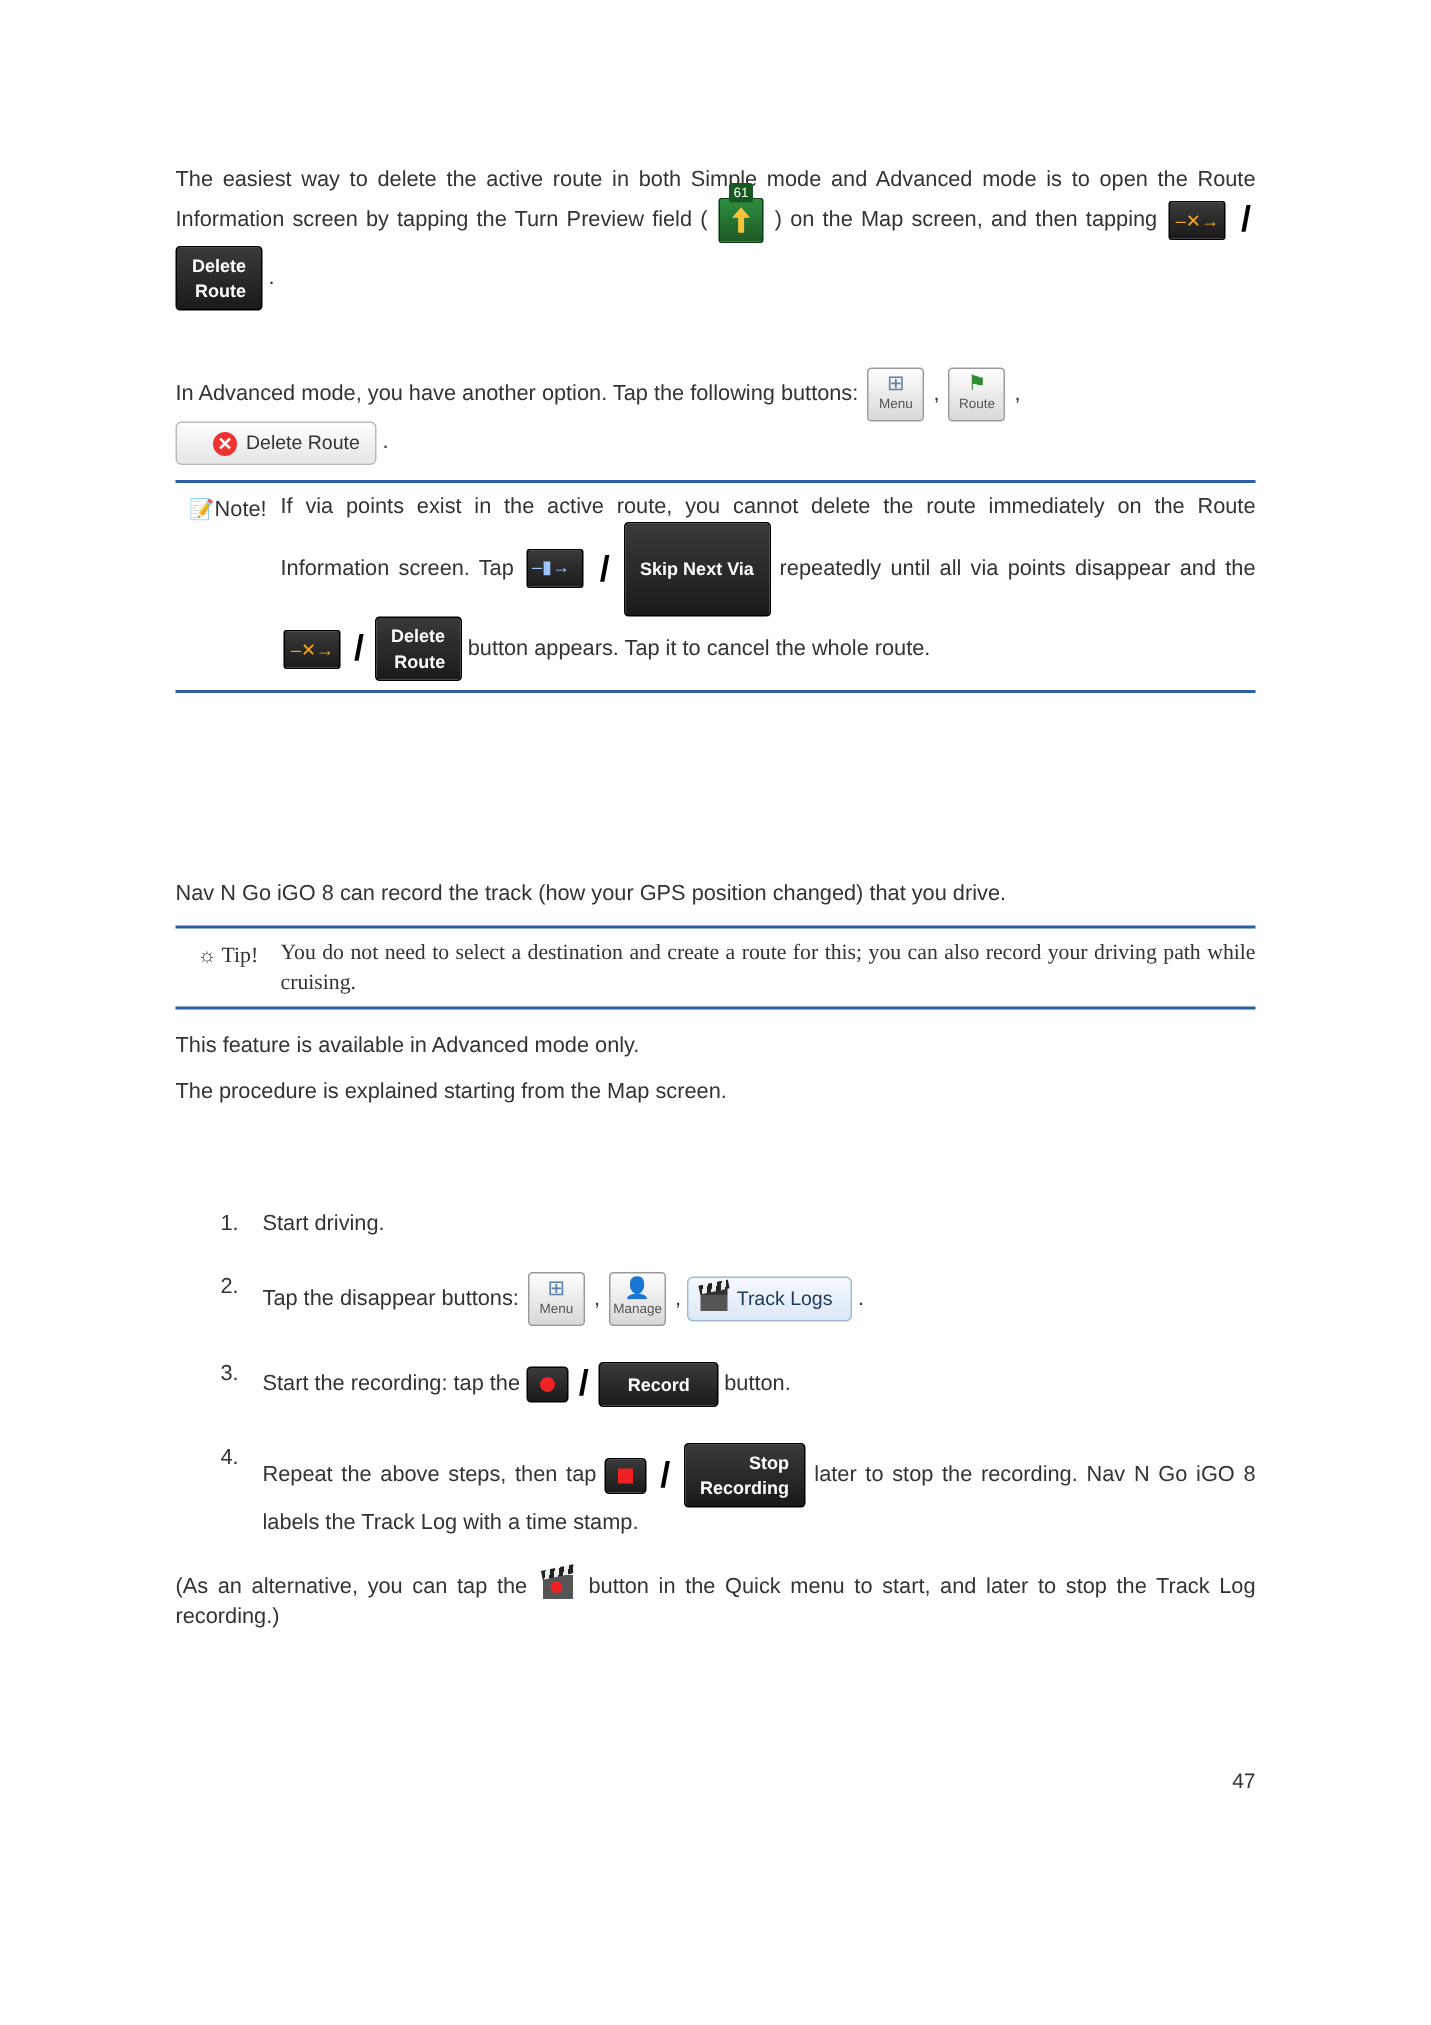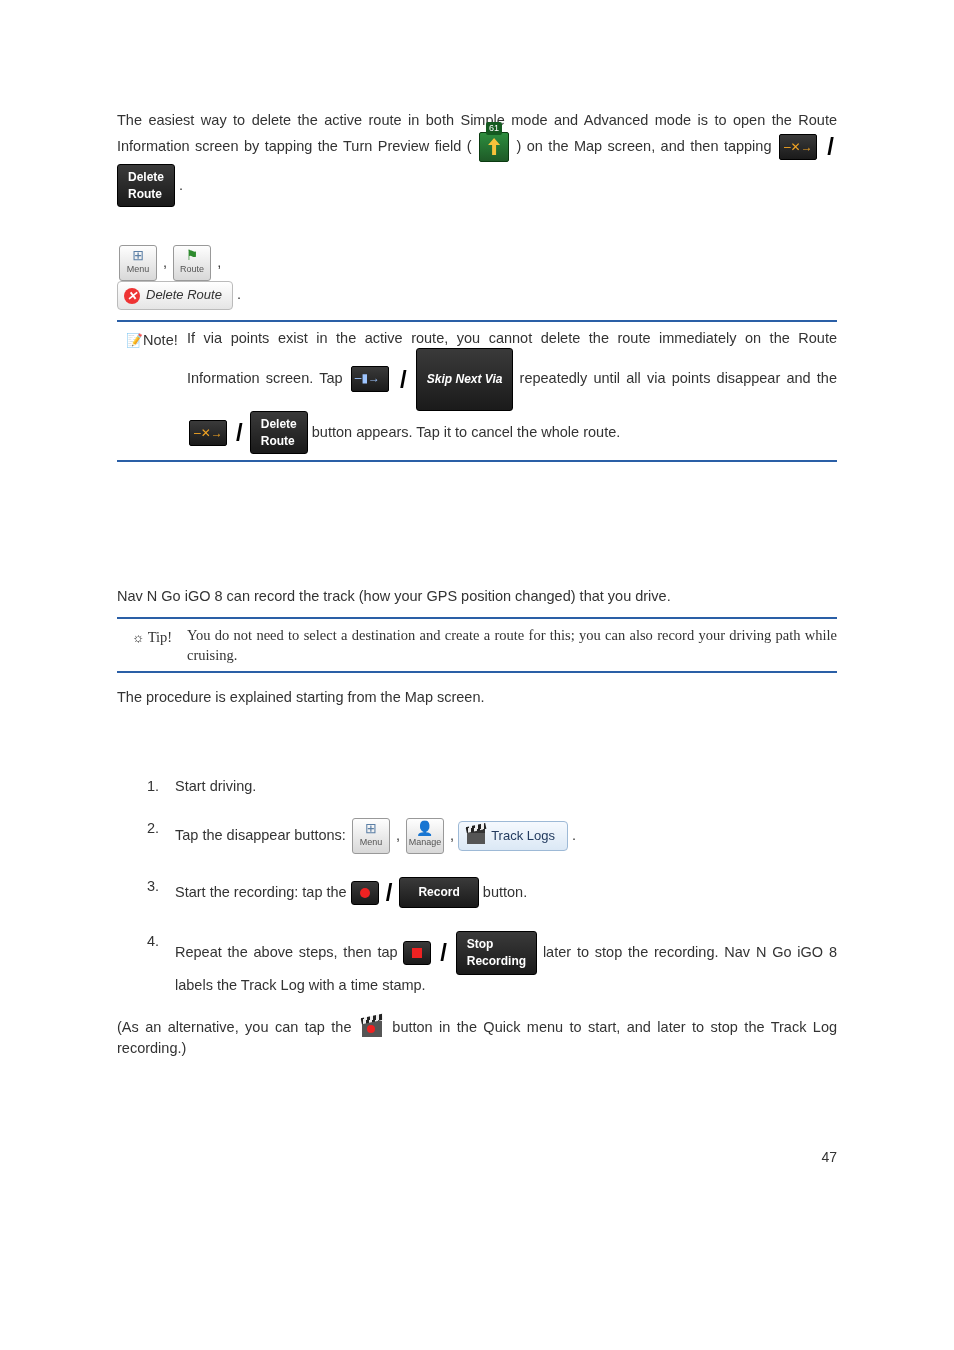--- a/index.html
+++ b/index.html
@@ -51,21 +51,21 @@
     border: 1px solid #000; border-radius: 2px;
     position: relative;
   }
   .ig-x-arrow::before { content:"–✕→"; color:#f5a623; font-size:12px; position:absolute; left:4px; top:4px; }
 
   .btn-chip {
     display:inline-block; vertical-align:middle;
     background: linear-gradient(#3a3a3a,#1a1a1a);
     color:#fff; font-weight:bold; font-size:12px;
     padding: 4px 10px; border-radius:3px; border:1px solid #000;
-    text-align:left;
+    text-align:right;
   }
   .slash { display:inline-block; font-size:24px; font-weight:bold; color:#000; margin:0 3px; vertical-align:middle; }
 
   .ig-skip {
     width: 36px; height: 24px;
     background: linear-gradient(#3a3a3a,#1a1a1a);
     border:1px solid #000; border-radius:2px; position:relative;
   }
   .ig-skip::before { content:"–▮→"; color:#9ec5ff; font-size:12px; position:absolute; left:3px; top:3px; }
 
@@ -79,22 +79,22 @@
   .ig-menu-btn .m-lbl { display:block; font-size:9px; line-height:10px; }
 
   .ig-route-btn .m-ico { color:#2e8b2e; }
 
   .ig-manage-btn .m-ico { color:#d68a2e; }
 
   .pill-delroute {
     display:inline-block; vertical-align:middle;
     background: linear-gradient(#fff,#e5e5e5);
     border:1px solid #bbb; border-radius:4px;
-    padding: 4px 10px 4px 6px;
-    font-size:13px; color:#333;font-style:italic;
+    padding: 4px 10px 4px 24px;
+    font-size:13px; color:#333;
   }
   .pill-delroute .x { display:inline-block; width:16px; height:16px; background:#e33; border-radius:50%; color:#fff; font-weight:bold; font-size:12px; text-align:center; line-height:16px; margin-right:6px; vertical-align:middle;}
 
   .pill-tracklogs {
     display:inline-block; vertical-align:middle;
     background: linear-gradient(#f5f9fe,#dbe8f5);
     border:1px solid #9db9d6; border-radius:4px;
     padding: 5px 12px 5px 8px;
     font-size:13px; color:#223a5e;
   }
@@ -180,20 +180,21 @@
     <span class="btn-chip">
       <span>Delete</span><br>
       <span>Route</span>
     </span>
     <span>.</span>
   </p>
 
   <div class="spacer-big"></div>
 
   <p class="justified">
+    <span>In Advanced mode, you have another option. Tap the following buttons: </span>
     <span class="inline-glyph ig-menu-btn">
       <span class="m-ico">⊞</span>
       <span class="m-lbl">Menu</span>
     </span>
     <span>, </span>
     <span class="inline-glyph ig-menu-btn ig-route-btn">
       <span class="m-ico">⚑</span>
       <span class="m-lbl">Route</span>
     </span>
     <span>, </span>
@@ -206,21 +207,21 @@
 
   <div class="note-box">
     <div class="box-row">
       <div class="box-label">
         <span class="label-ico">📝</span><span>Note!</span>
       </div>
       <div class="box-body">
         <span>If via points exist in the active route, you cannot delete the route immediately on the Route Information screen. Tap </span>
         <span class="inline-glyph ig-skip"></span>
         <span class="slash">/</span>
-        <span class="btn-chip" style="padding:22px 10px;font-style:italic;">Skip Next Via</span>
+        <span class="btn-chip" style="padding:22px 10px;">Skip Next Via</span>
         <span> repeatedly until all via points disappear and the </span>
         <span class="inline-glyph ig-x-arrow"></span>
         <span class="slash">/</span>
         <span class="btn-chip">
           <span>Delete</span><br>
           <span>Route</span>
         </span>
         <span> button appears. Tap it to cancel the whole route.</span>
       </div>
     </div>
@@ -232,20 +233,21 @@
 
   <div class="tip-box">
     <div class="box-row">
       <div class="box-label">
         <span class="label-ico">☼</span> <span>Tip!</span>
       </div>
       <div class="box-body">You do not need to select a destination and create a route for this; you can also record your driving path while cruising.</div>
     </div>
   </div>
 
+  <p>This feature is available in Advanced mode only.</p>
   <p>The procedure is explained starting from the Map screen.</p>
 
   <div style="height:40px;"></div>
 
   <ol class="steps">
     <li>
       <span class="num">1.</span>
       <span class="txt">Start driving.</span>
     </li>
     <li>

